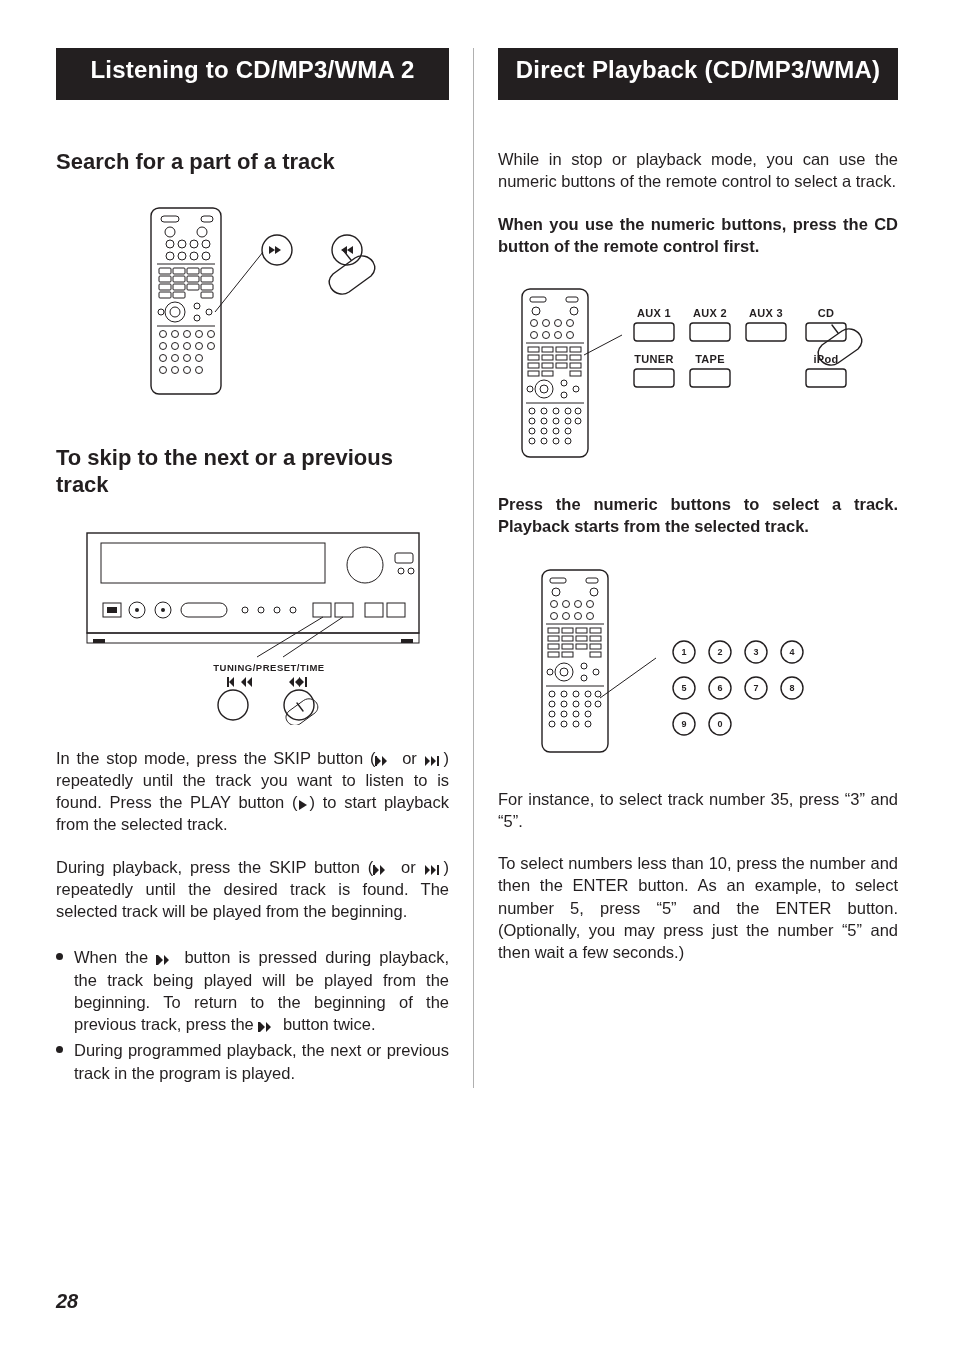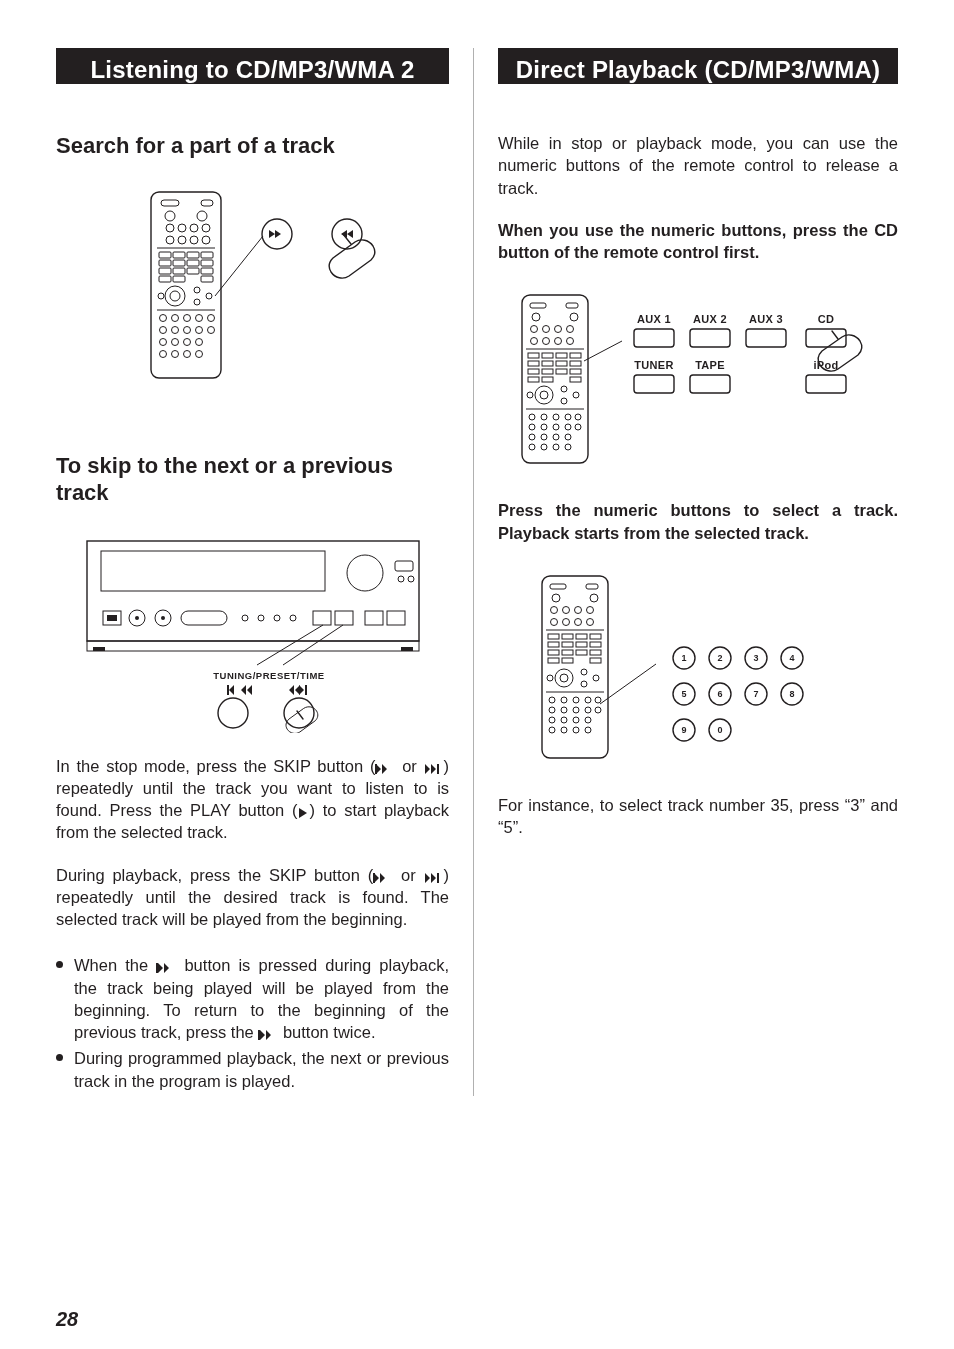--- a/index.html
+++ b/index.html
@@ -26,21 +26,21 @@
   .divider {
     width: 1px;
     background: #b0b0b0;
   }
   .headband {
     background: #231f20;
     color: #fff;
     font-weight: 700;
     font-size: 24px;
     text-align: center;
-    padding: 8px 6px 0 6px;
+    padding: 8px 6px 16px 6px;
     margin-bottom: 48px;
     letter-spacing: 0.2px;
   }
   h2.section {
     font-size: 22px;
     font-weight: 700;
     margin-bottom: 18px;
     line-height: 1.25;
   }
   p.body {
@@ -72,21 +72,21 @@
     border-radius: 50%;
   }
   .bold { font-weight: 700; }
   .figure {
     display: flex;
     justify-content: center;
     margin: 8px 0 22px 0;
   }
   .page-num {
     position: absolute;
-    bottom: 18px;
+    bottom: 36px;
     left: 56px;
     font-weight: 800;
     font-style: italic;
     font-size: 20px;
   }
   .inline-icon { display:inline-block; transform: translateY(2px); }
   
   svg { display: block; }
   .source-btn-label { font-size: 11px; font-weight: 700; letter-spacing: 0.3px; fill: #231f20; }
   .numpad-txt { font-size: 9px; fill:#231f20; font-weight:700; }
@@ -177,21 +177,21 @@
         <path d="M238 48 l6 -4 v8 z M244 48 l6 -4 v8 z" fill="#231f20"></path>
 
         <g stroke="#231f20" fill="none" stroke-width="1.4" stroke-linecap="round" stroke-linejoin="round">
           <path d="M252 56 c6 -4 14 -2 18 4 c3 5 2 10 -2 14 l-22 16 c-6 4 -14 2 -18 -4 c-3 -5 -2 -10 2 -14 z"></path>
           <path d="M248 58 l-8 -10"></path>
         </g>
       </svg>
     </div>
 
 
-    <h2 class="section" style="margin-top:44px;">To skip to the next or a previous track</h2>
+    <h2 class="section" style="margin-top:20px;">To skip to the next or a previous track</h2>
 
     <div class="figure">
       <svg width="360" height="200" viewBox="0 0 360 200">
 
         <rect x="14" y="8" width="332" height="100" fill="none" stroke="#231f20" stroke-width="1.4"></rect>
         <rect x="14" y="108" width="332" height="10" fill="none" stroke="#231f20"></rect>
         <rect x="20" y="114" width="12" height="4" fill="#231f20"></rect>
         <rect x="328" y="114" width="12" height="4" fill="#231f20"></rect>
 
         <rect x="28" y="18" width="224" height="40" fill="none" stroke="#231f20"></rect>
@@ -278,21 +278,21 @@
       </li>
       <li>During programmed playback, the next or previous track in the program is played.</li>
     </ul>
   </div>
 
   <div class="divider"></div>
 
   <div class="col col-right">
     <div class="headband">Direct Playback (CD/MP3/WMA)</div>
 
-    <p class="body">While in stop or playback mode, you can use the numeric buttons of the remote control to release a track.</p>
+    <p class="body">While in stop or playback mode, you can use the numeric buttons of the remote control to select a track.</p>
 
     <p class="body bold">When you use the numeric buttons, press the CD button of the remote control first.</p>
 
     <div class="figure" style="justify-content:center; margin-left:20px;">
       <svg width="380" height="176" viewBox="0 0 380 176">
 
         <rect x="4" y="4" width="66" height="168" rx="8" fill="none" stroke="#231f20" stroke-width="1.4"></rect>
         <rect x="12" y="12" width="16" height="5" rx="2" fill="none" stroke="#231f20"></rect>
           <rect x="48" y="12" width="12" height="5" rx="2" fill="none" stroke="#231f20"></rect>
         <circle cx="18" cy="26" r="4" fill="none" stroke="#231f20"></circle>
@@ -468,16 +468,17 @@
         <text x="146" y="125" text-anchor="middle" class="numpad-txt">5</text>
         <text x="182" y="125" text-anchor="middle" class="numpad-txt">6</text>
         <text x="218" y="125" text-anchor="middle" class="numpad-txt">7</text>
         <text x="254" y="125" text-anchor="middle" class="numpad-txt">8</text>
         <text x="146" y="161" text-anchor="middle" class="numpad-txt">9</text>
         <text x="182" y="161" text-anchor="middle" class="numpad-txt">0</text>
       </svg>
     </div>
 
     <p class="body" style="margin-top:10px;">For instance, to select track number 35, press “3” and “5”.</p>
+    <p class="body">To select numbers less than 10, press the number and then the ENTER button. As an example, to select number 5, press “5” and the ENTER button. (Optionally, you may press just the number “5” and then wait a few seconds.)</p>
   </div>
 </div>
 
 <div class="page-num">28</div>
 
 </body></html>

